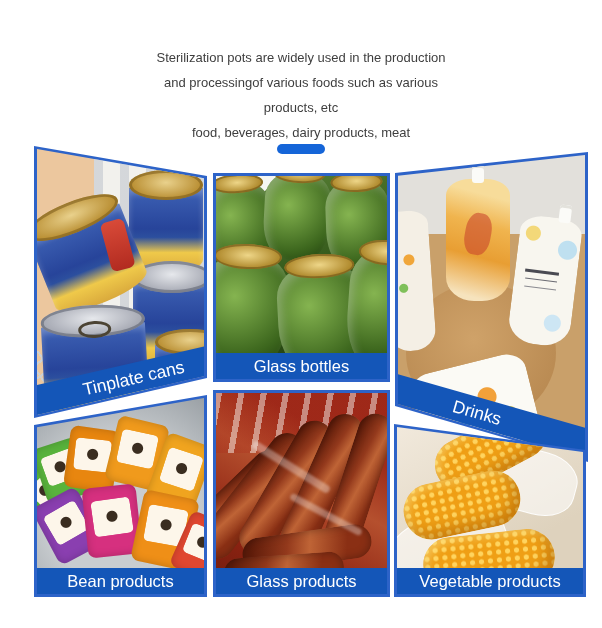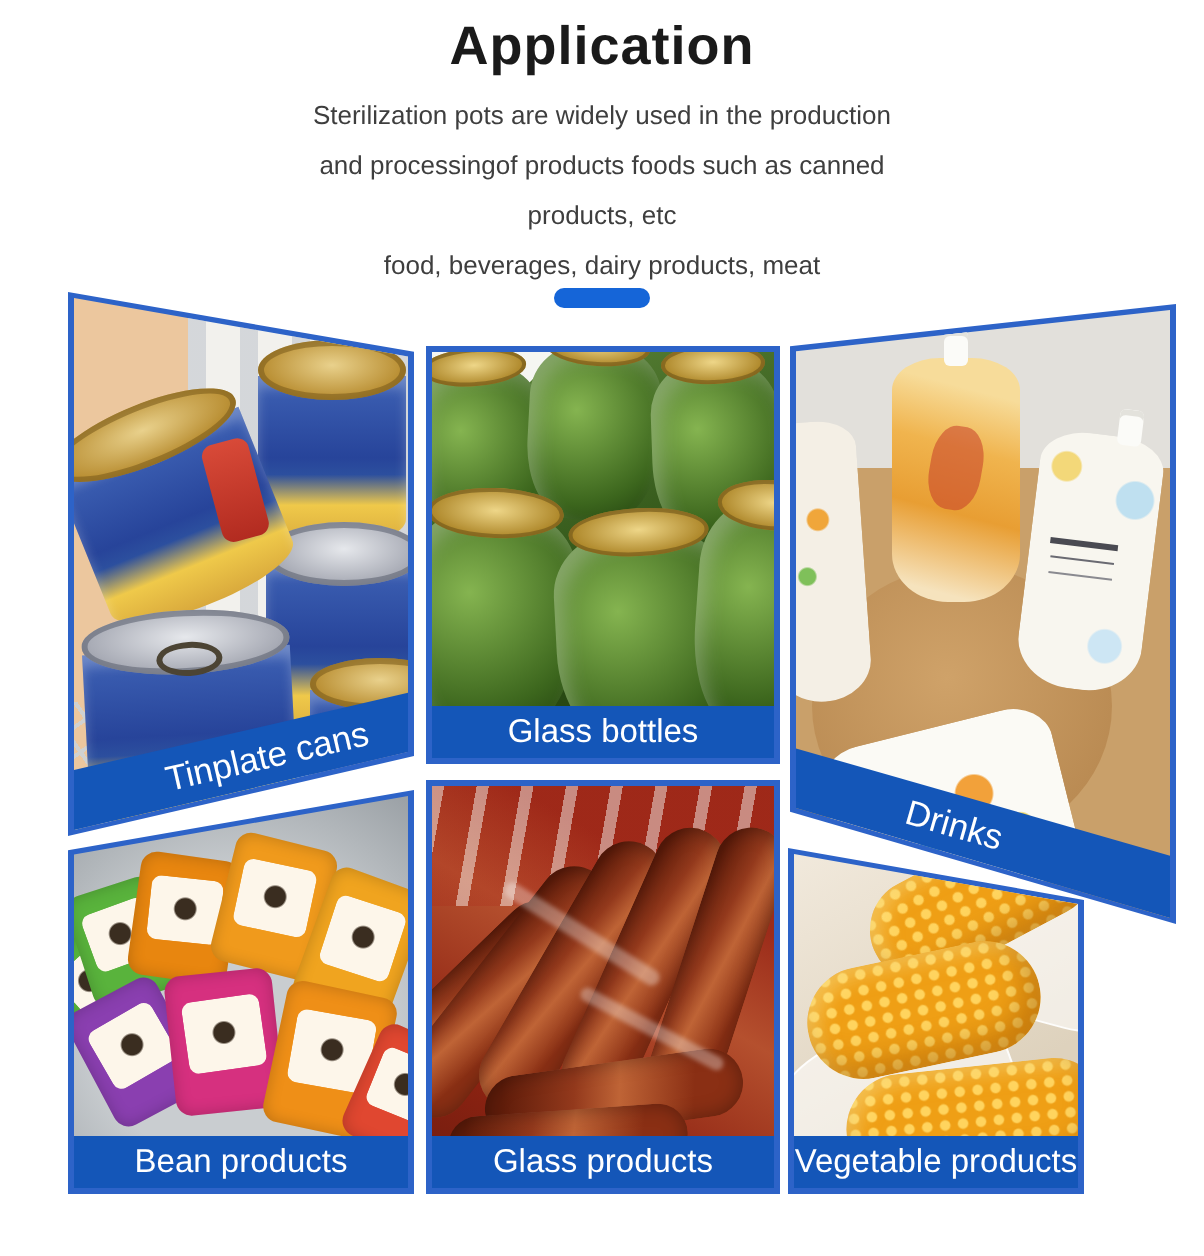--- a/index.html
+++ b/index.html
@@ -34,21 +34,21 @@
         clip-path:polygon(0 6.8%,100% 0,100% 100%,0 81.9%);}
   .p-tr .inner{clip-path:polygon(0 6.8%,100% 0,100% 100%,0 81.9%);}
   .p-tr .band-tilt{right:-14px;bottom:-4px;width:140%;transform:rotate(16deg);transform-origin:100% 100%;}
 
   .p-bl{left:34px;top:395px;width:173px;height:202px;
         clip-path:polygon(0 14.9%,100% 0,100% 100%,0 100%);}
   .p-bl .inner{clip-path:polygon(0 14.9%,100% 0,100% 100%,0 100%);padding-left:12px;}
 
   .p-bm{left:213px;top:390px;width:177px;height:207px;}
 
-  .p-br{left:394px;top:424px;width:148px;height:173px;
+  .p-br{left:394px;top:424px;width:192px;height:173px;
         clip-path:polygon(0 0,100% 15%,100% 100%,0 100%);text-align:right;}
   .p-br .inner{clip-path:polygon(0 0,100% 15%,100% 100%,0 100%);}
 
   
   .sc-cans{background:linear-gradient(90deg,#ecc79e 0 34%,#f2f1ed 34%);}
   .curtain{position:absolute;left:34%;top:0;width:66%;height:100%;
            background:repeating-linear-gradient(90deg,rgba(168,176,190,.40) 0 9px,rgba(255,255,255,0) 9px 26px);}
   .rack{position:absolute;left:0;bottom:0;width:45%;height:24%;opacity:.85;
         background:repeating-linear-gradient(55deg,#ccd3d9 0 2px,transparent 2px 12px),
                    repeating-linear-gradient(-35deg,#ccd3d9 0 2px,transparent 2px 12px);}
@@ -133,25 +133,24 @@
        border-radius:40%;}
   .corn{position:absolute;border-radius:999px;background-color:#ef9f15;
        background-image:radial-gradient(circle,#ffd45e 2.2px,transparent 3px);background-size:9px 8px;
        box-shadow:inset -6px -8px 14px rgba(150,80,0,.45),inset 4px 4px 10px rgba(255,236,150,.5);}
 </style>
 </head>
 <body>
 
 <div id="stage">
 
-  <div class="title">Application</div>
 
   <div class="intro">
     <div>Sterilization pots are widely used in the production</div>
-    <div>and processingof products foods such as canned</div>
+    <div>and processingof various foods such as various</div>
     <div>products, etc</div>
     <div>food, beverages, dairy products, meat</div>
   </div>
 
   <div class="divider"></div>
 
   <div class="panel p-tl">
     <div class="inner sc-cans">
       <div class="curtain"></div>
       <div class="rack"></div>

